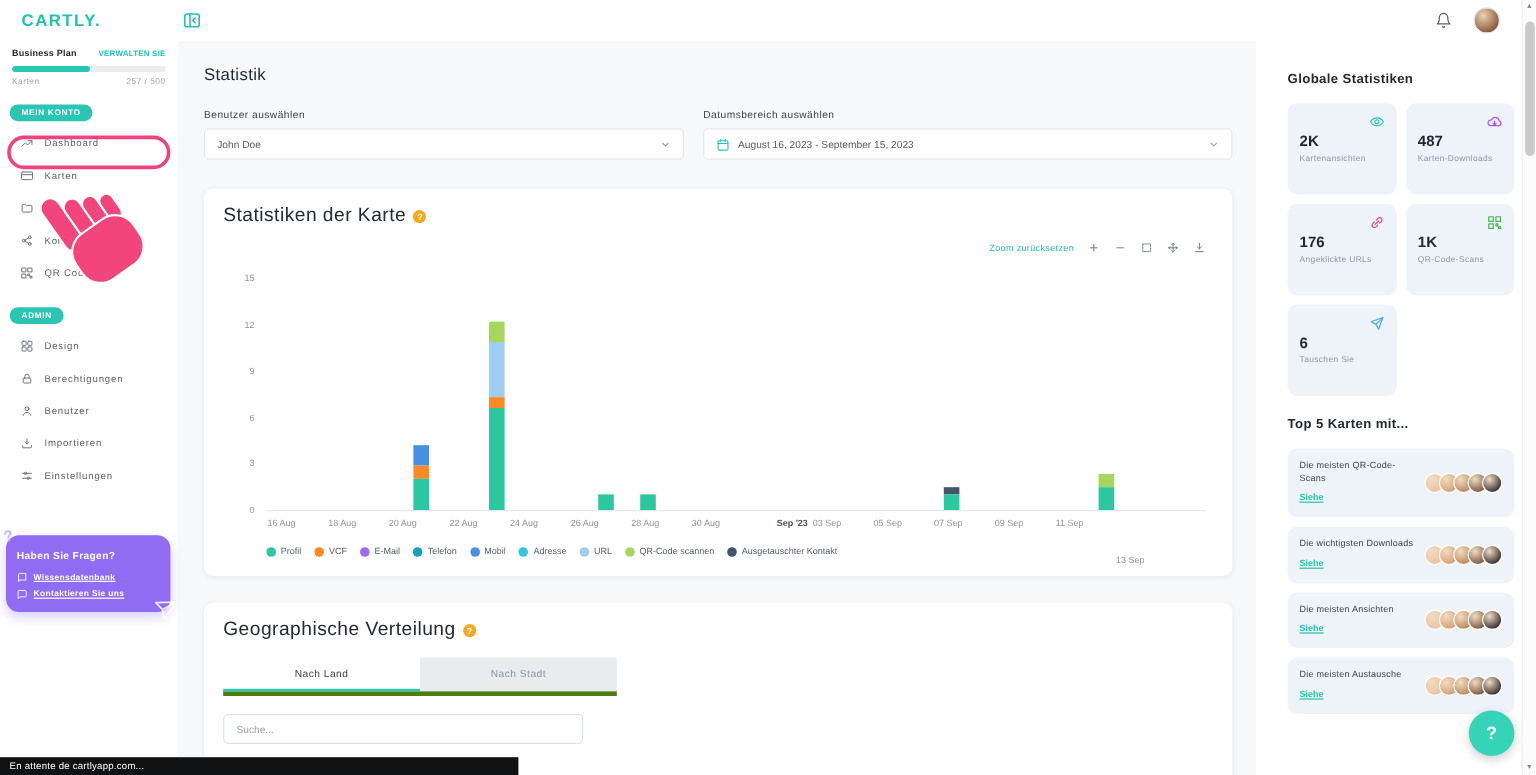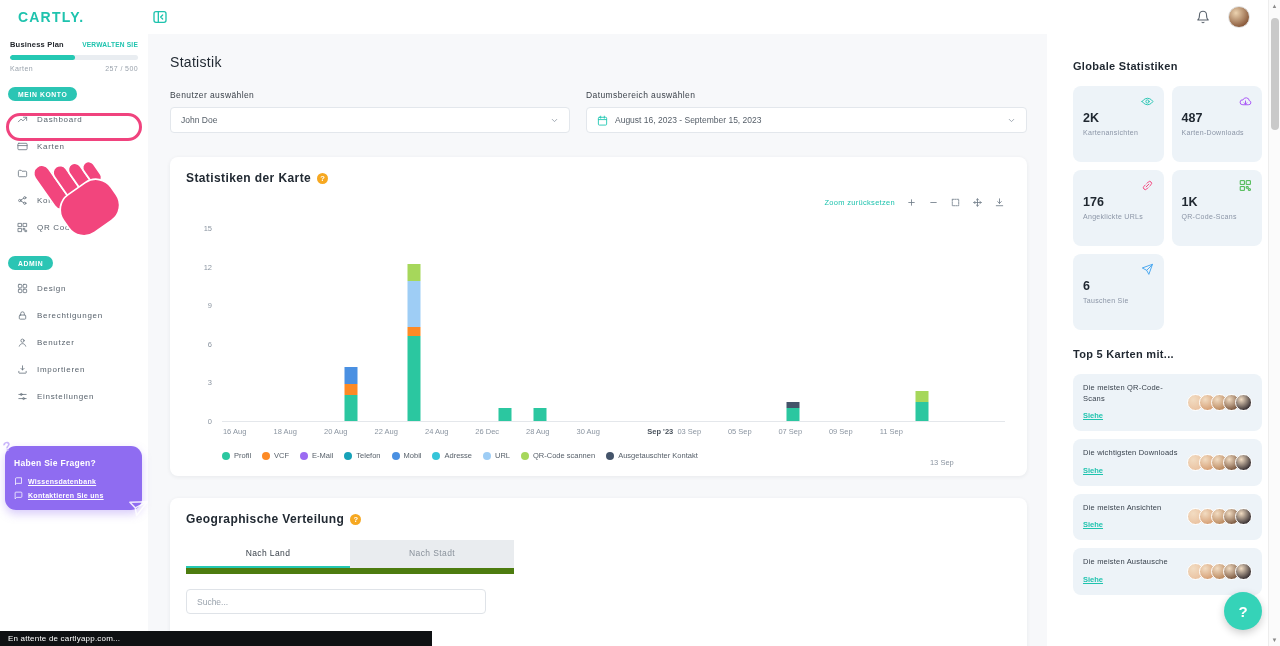--- a/index.html
+++ b/index.html
@@ -52,40 +52,40 @@
   .fg-user { width:400px; } .fg-date { flex:1; }
   .f-label { display:block; font-size:8.5px; color:#3c434b; letter-spacing:.4px; margin-bottom:7px; }
   .select { background:#fff; border:1px solid #e3e7ec; border-radius:4px; height:26px; display:flex; align-items:center; justify-content:space-between; padding:0 10px; font-size:8.5px; color:#555e68; cursor:pointer; }
   .sel-left { display:flex; align-items:center; gap:7px; }
   .chev { width:9px; height:9px; color:#9aa3ad; display:inline-flex; }
   .chev svg, .cal svg { width:100%; height:100%; }
   .cal { width:11px; height:11px; color:#25c8b3; display:inline-flex; }
 
   .card { background:#fff; border-radius:8px; box-shadow:0 1px 4px rgba(25,39,52,.07); padding:14px 16px; margin-bottom:22px; }
   .card-head { display:flex; align-items:center; gap:6px; }
-  .card-title { font-size:12px; font-weight:bold; color:#222a33; letter-spacing:.4px; }
+  .card-title { font-size:16px; font-weight:normal; color:#222a33; letter-spacing:.4px; }
   .help-dot { width:11px; height:11px; border-radius:50%; background:#f6a821; color:#fff; font-size:7.5px; font-weight:bold; display:flex; align-items:center; justify-content:center; cursor:pointer; flex:none; }
 
   .chart-toolbar { display:flex; justify-content:flex-end; align-items:center; gap:11px; margin-top:12px; padding-right:6px; }
   .reset-zoom { font-size:7.5px; color:#1fc3ae; letter-spacing:.3px; cursor:pointer; text-decoration:none; }
   .tool { width:11px; height:11px; color:#6e7b87; cursor:pointer; display:inline-flex; }
   .tool svg { width:100%; height:100%; }
 
   #plot { position:relative; height:200px; margin:14px 6px 0 36px; border-bottom:1px solid #e4e7eb; }
   .ylab { position:absolute; right:calc(100% + 10px); transform:translateY(50%); font-size:7.5px; color:#8b95a1; }
   .bar { position:absolute; bottom:0; height:100%; width:13px; transform:translateX(-50%); display:flex; flex-direction:column-reverse; cursor:pointer; }
   #x-axis { position:relative; height:14px; margin:5px 6px 0 36px; }
   .xlab { position:absolute; transform:translateX(-50%); font-size:7.5px; color:#8b95a1; white-space:nowrap; top:0; }
   .xlab.bold { color:#49525c; font-weight:bold; }
   #legend { display:flex; flex-wrap:wrap; align-items:center; gap:11px; margin:10px 0 2px 36px; }
   .lg { display:flex; align-items:center; gap:4px; font-size:7.5px; color:#57606a; cursor:pointer; }
   .lg .dot { width:8px; height:8px; border-radius:50%; flex:none; }
 
   .geo-card { height:160px; margin-bottom:0; }
-  .tabs { display:flex; width:328px; margin-top:14px; border-bottom:6px solid #4d7c0f; }
+  .tabs { display:flex; width:328px; margin-top:14px; border-bottom:4px solid #4d7c0f; }
   .tab { flex:1; text-align:center; font-size:8.5px; letter-spacing:.4px; padding:8px 0; background:#e9ecef; color:#8a929b; cursor:pointer; }
   .tab.active { background:#fff; color:#3a424b; border-bottom:2px solid #25c8b3; }
   .geo-search { display:block; margin-top:15px; width:300px; height:25px; border:1px solid #dfe3e8; border-radius:4px; padding:0 10px; font-size:8.5px; color:#6a737d; outline:none; font-family:inherit; }
   .geo-search::placeholder { color:#9aa3ad; }
 
   
   .rb-title { font-size:11px; font-weight:bold; color:#1f2730; letter-spacing:.3px; margin:10px 0 14px; }
   #stat-grid { display:grid; grid-template-columns:1fr 1fr; gap:8px; }
   .stat-card { background:#edf3f8; border-radius:8px; padding:9px 10px 10px; min-height:76px; }
   .stat-icon { display:flex; justify-content:flex-end; height:14px; }
@@ -386,21 +386,21 @@
             <div style="height: 9.67742%; background: rgb(43, 199, 160);"></div>
             <div style="height: 5.16129%; background: rgb(166, 215, 91);"></div>
           </div>
         </div>
       <div id="x-axis">
           <span class="xlab" style="left: 1.6129%;">16 Aug</span>
           <span class="xlab" style="left: 8.06452%;">18 Aug</span>
           <span class="xlab" style="left: 14.5161%;">20 Aug</span>
           <span class="xlab" style="left: 20.9677%;">22 Aug</span>
           <span class="xlab" style="left: 27.4194%;">24 Aug</span>
-          <span class="xlab" style="left: 33.871%;">26 Dec</span>
+          <span class="xlab" style="left: 33.871%;">26 Aug</span>
           <span class="xlab" style="left: 40.3226%;">28 Aug</span>
           <span class="xlab" style="left: 46.7742%;">30 Aug</span>
           <span class="xlab bold" style="left: 53.2258%; padding-left: 43px;">Sep '23</span>
           <span class="xlab" style="left: 59.6774%; text-align: center;">03 Sep</span>
           <span class="xlab" style="left: 66.129%;">05 Sep</span>
           <span class="xlab" style="left: 72.5806%;">07 Sep</span>
           <span class="xlab" style="left: 79.0323%;">09 Sep</span>
           <span class="xlab" style="left: 85.4839%;">11 Sep</span>
           <span class="xlab" style="left: 91.9355%; margin-top: 31px;">13 Sep</span>
         </div>

